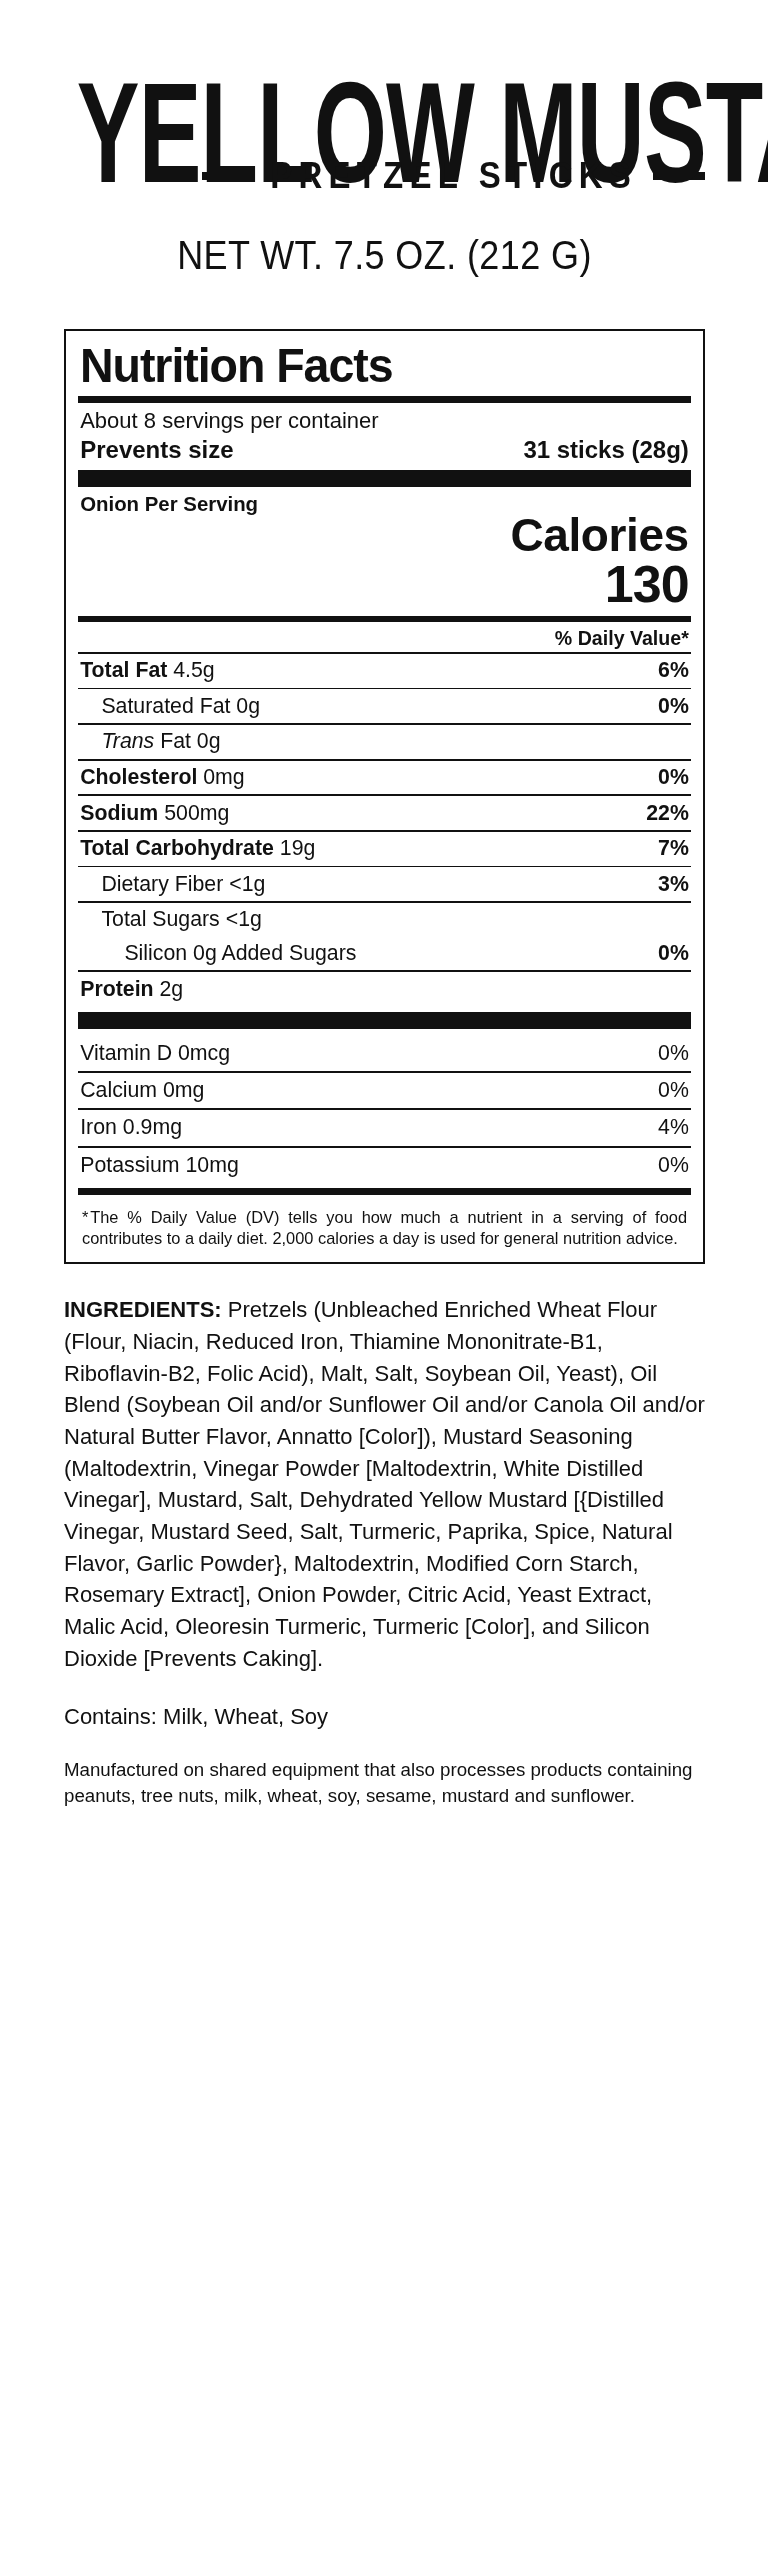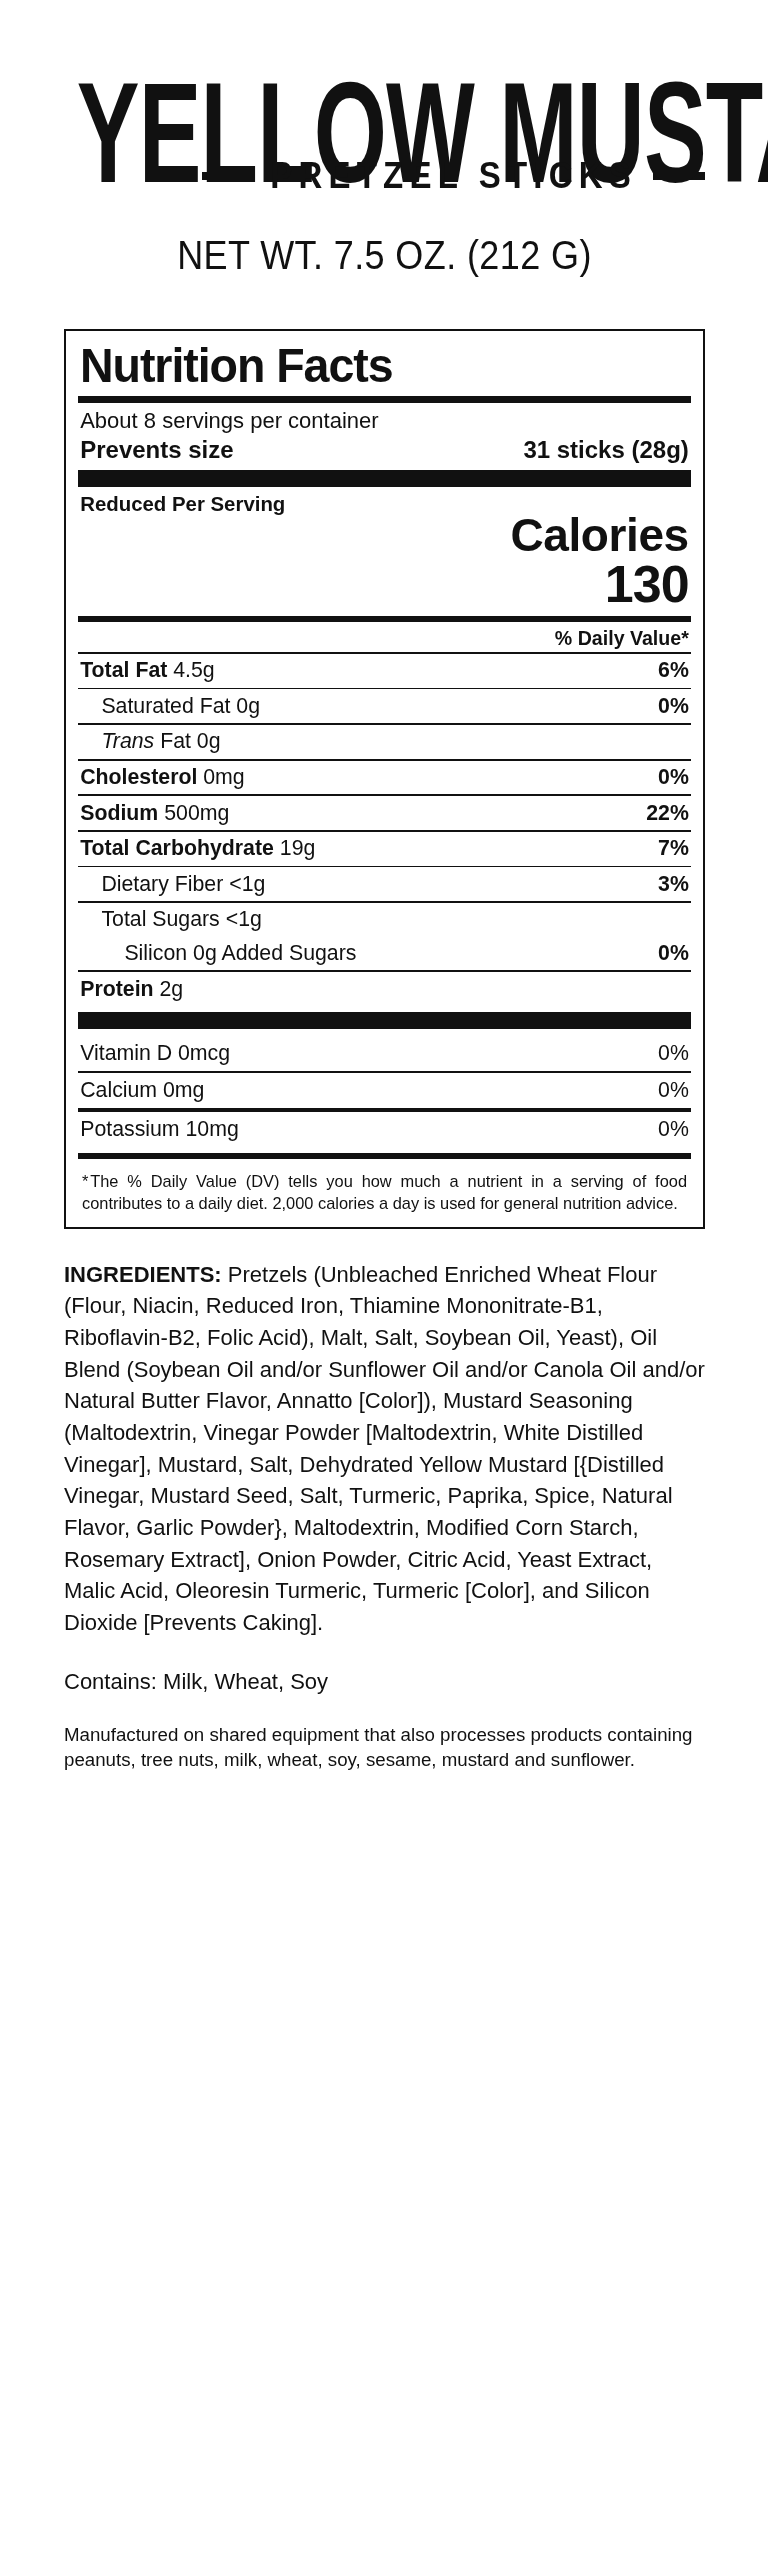--- a/index.html
+++ b/index.html
@@ -194,21 +194,21 @@
   <div class="nf">
     <div class="nf-title">Nutrition Facts</div>
     <div class="bar-med"></div>
     <div class="servings">About 8 servings per container</div>
     <div class="serving-size-row">
       <span>Prevents size</span>
       <span>31 sticks (28g)</span>
     </div>
     <div class="bar-thick"></div>
 
-    <div class="amount-per">Reduced Per Serving</div>
+    <div class="amount-per">Onion Per Serving</div>
     <div class="calories-row">
       <span class="calories-label">Calories</span>
       <span class="calories-value">130</span>
     </div>
     <div class="bar-med"></div>
 
     <div class="dv-header">% Daily Value*</div>
     <div class="rule-line"></div>
 
     <div class="nutrient">
@@ -274,20 +274,24 @@
     <div class="vit-row">
       <span>Vitamin D 0mcg</span>
       <span>0%</span>
     </div>
     <div class="rule-line"></div>
     <div class="vit-row">
       <span>Calcium 0mg</span>
       <span>0%</span>
     </div>
     <div class="rule-line"></div>
+    <div class="vit-row">
+      <span>Iron 0.9mg</span>
+      <span>4%</span>
+    </div>
     <div class="rule-line"></div>
     <div class="vit-row">
       <span>Potassium 10mg</span>
       <span>0%</span>
     </div>
     <div class="bar-med"></div>
 
     <div class="footnote">
       <span class="star">*</span><span>The % Daily Value (DV) tells you how much a nutrient in a serving of food contributes to a daily diet. 2,000 calories a day is used for general nutrition advice.</span>
     </div>

